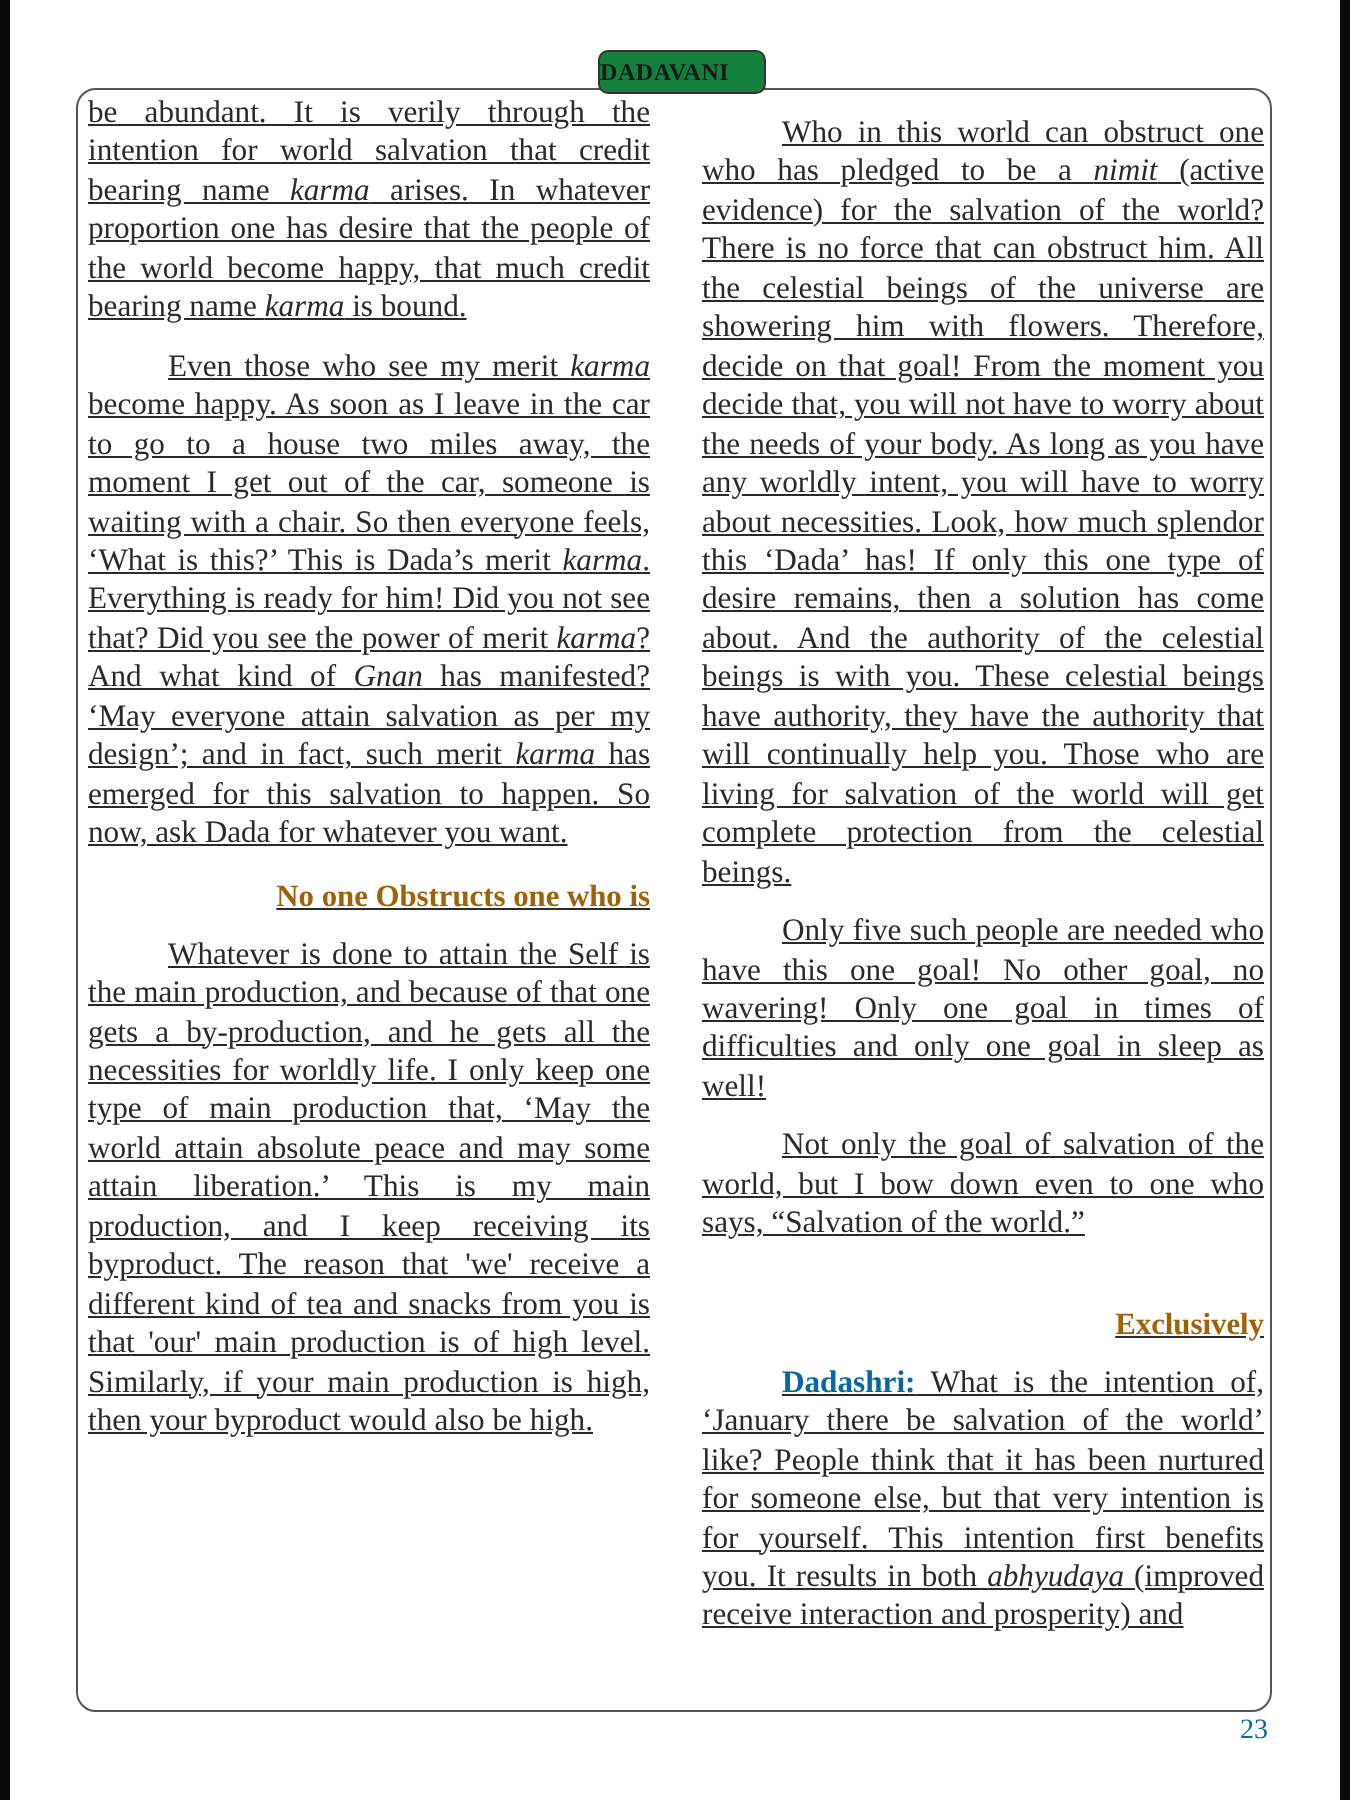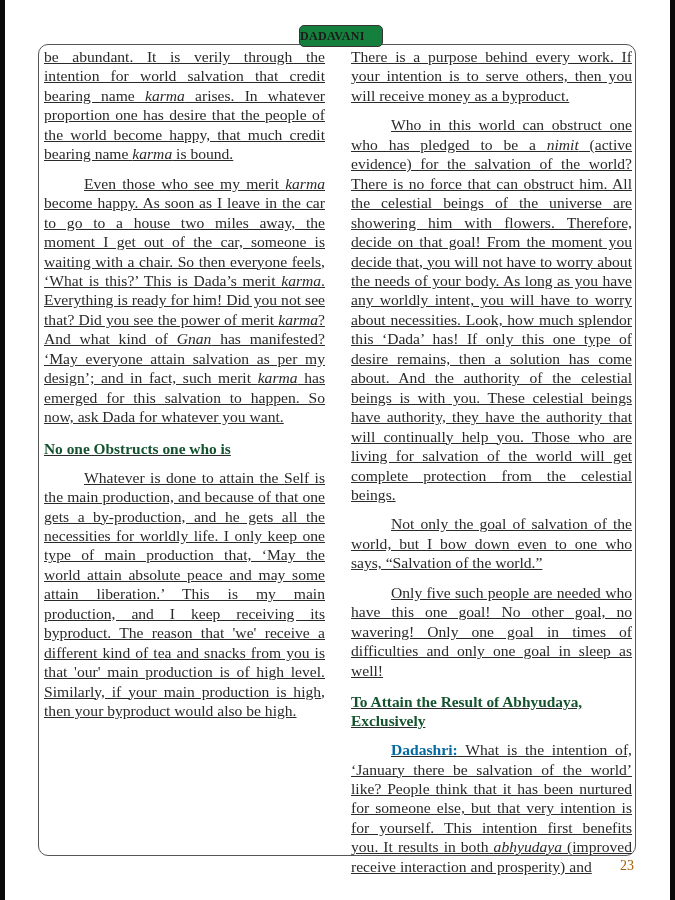--- a/index.html
+++ b/index.html
@@ -26,27 +26,27 @@
     position: absolute; top: 47px; width: 281px;
     font-size: 15.6px; line-height: 19.45px; text-align: justify; text-decoration: underline;
   }
   .col.left { left: 44px; }
   .col.right { left: 351px; }
   .col p { margin: 0; }
   .col p.gap { margin-top: 10px; }
   .col p.indent { text-indent: 40px; }
   .col h3 {
     margin: 12px 0 10px 0; font-size: 15.4px; line-height: 19px;
-    font-weight: bold; text-align: left; color: #14532d;
+    font-weight: bold; text-align: right; color: #a16207;
   }
   .col em { font-style: italic; }
   .col strong { font-weight: bold; color: #0369a1; }
 
   .footer-left { position: absolute; left: 40px; top: 906px; font-size: 14px; color: #444; }
-  .footer-right { position: absolute; left: 620px; top: 858px; font-size: 14px; color: #a16207; }
+  .footer-right { position: absolute; left: 620px; top: 858px; font-size: 14px; color: #0369a1; }
 </style>
 </head>
 <body>
 
 <div class="edge-left"></div>
 <div class="edge-right"></div>
 
 <div class="frame"></div>
 <div class="masthead">DADAVANI</div>
 
@@ -55,27 +55,26 @@
 
 
   <p class="gap indent"><span>Even those who see my merit </span><em>karma</em><span> become happy. As soon as I leave in the car to go to a house two miles away, the moment I get out of the car, someone is waiting with a chair. So then everyone feels, ‘What is this?’ This is Dada’s merit </span><em>karma</em><span>. Everything is ready for him! Did you not see that? Did you see the power of merit </span><em>karma</em><span>? And what kind of </span><em>Gnan</em><span> has manifested? ‘May everyone attain salvation as per my design’; and in fact, such merit </span><em>karma</em><span> has emerged for this salvation to happen. So now, ask Dada for whatever you want.</span></p>
 
   <h3><span>No one Obstructs one who is</span><br></h3>
 
   <p class="indent">Whatever is done to attain the Self is the main production, and because of that one gets a by-production, and he gets all the necessities for worldly life. I only keep one type of main production that, ‘May the world attain absolute peace and may some attain liberation.’ This is my main production, and I keep receiving its byproduct. The reason that 'we' receive a different kind of tea and snacks from you is that 'our' main production is of high level. Similarly, if your main production is high, then your byproduct would also be high.</p>
 </div>
 
 <div class="col right">
-  <p>There is a purpose behind every work. If your intention is to serve others, then you will receive money as a byproduct.</p>
 
   <p class="gap indent"><span>Who in this world can obstruct one who has pledged to be a </span><em>nimit</em><span> (active evidence) for the salvation of the world? There is no force that can obstruct him. All the celestial beings of the universe are showering him with flowers. Therefore, decide on that goal! From the moment you decide that, you will not have to worry about the needs of your body. As long as you have any worldly intent, you will have to worry about necessities. Look, how much splendor this ‘Dada’ has! If only this one type of desire remains, then a solution has come about. And the authority of the celestial beings is with you. These celestial beings have authority, they have the authority that will continually help you. Those who are living for salvation of the world will get complete protection from the celestial beings.</span></p>
 
+  <p class="gap indent">Only five such people are needed who have this one goal! No other goal, no wavering! Only one goal in times of difficulties and only one goal in sleep as well!</p>
+
   <p class="gap indent">Not only the goal of salvation of the world, but I bow down even to one who says, “Salvation of the world.”</p>
 
-  <p class="gap indent">Only five such people are needed who have this one goal! No other goal, no wavering! Only one goal in times of difficulties and only one goal in sleep as well!</p>
-
-  <h3><span>To Attain the Result of Abhyudaya,</span><br><span>Exclusively</span></h3>
+  <h3><br><span>Exclusively</span></h3>
 
   <p class="indent"><strong>Dadashri:</strong><span> What is the intention of, ‘January there be salvation of the world’ like? People think that it has been nurtured for someone else, but that very intention is for yourself. This intention first benefits you. It results in both </span><em>abhyudaya</em><span> (improved receive interaction and prosperity) and</span></p>
 </div>
 
 <div class="footer-left">July 2017</div>
 <div class="footer-right">23</div>
 
 </body></html>

